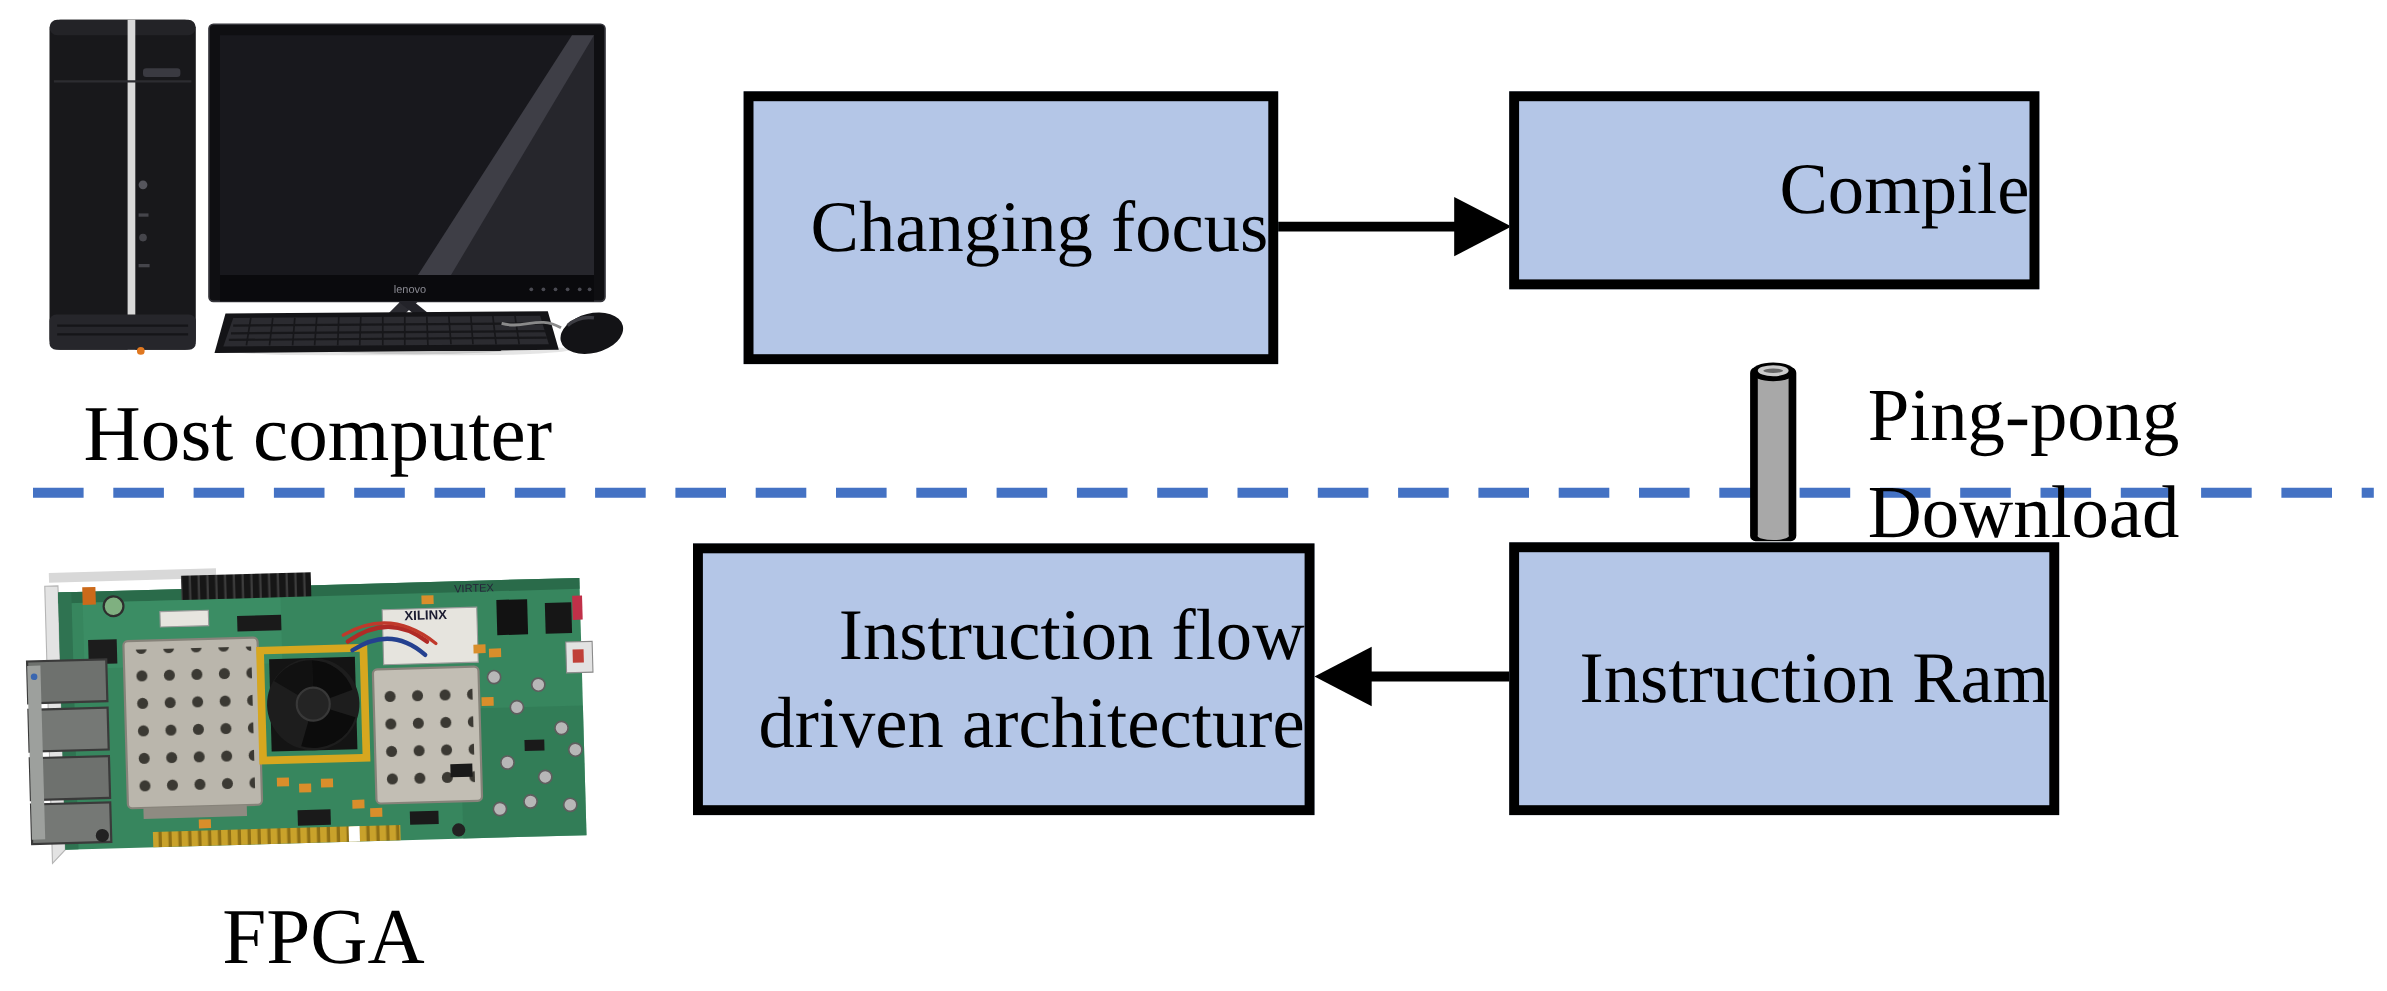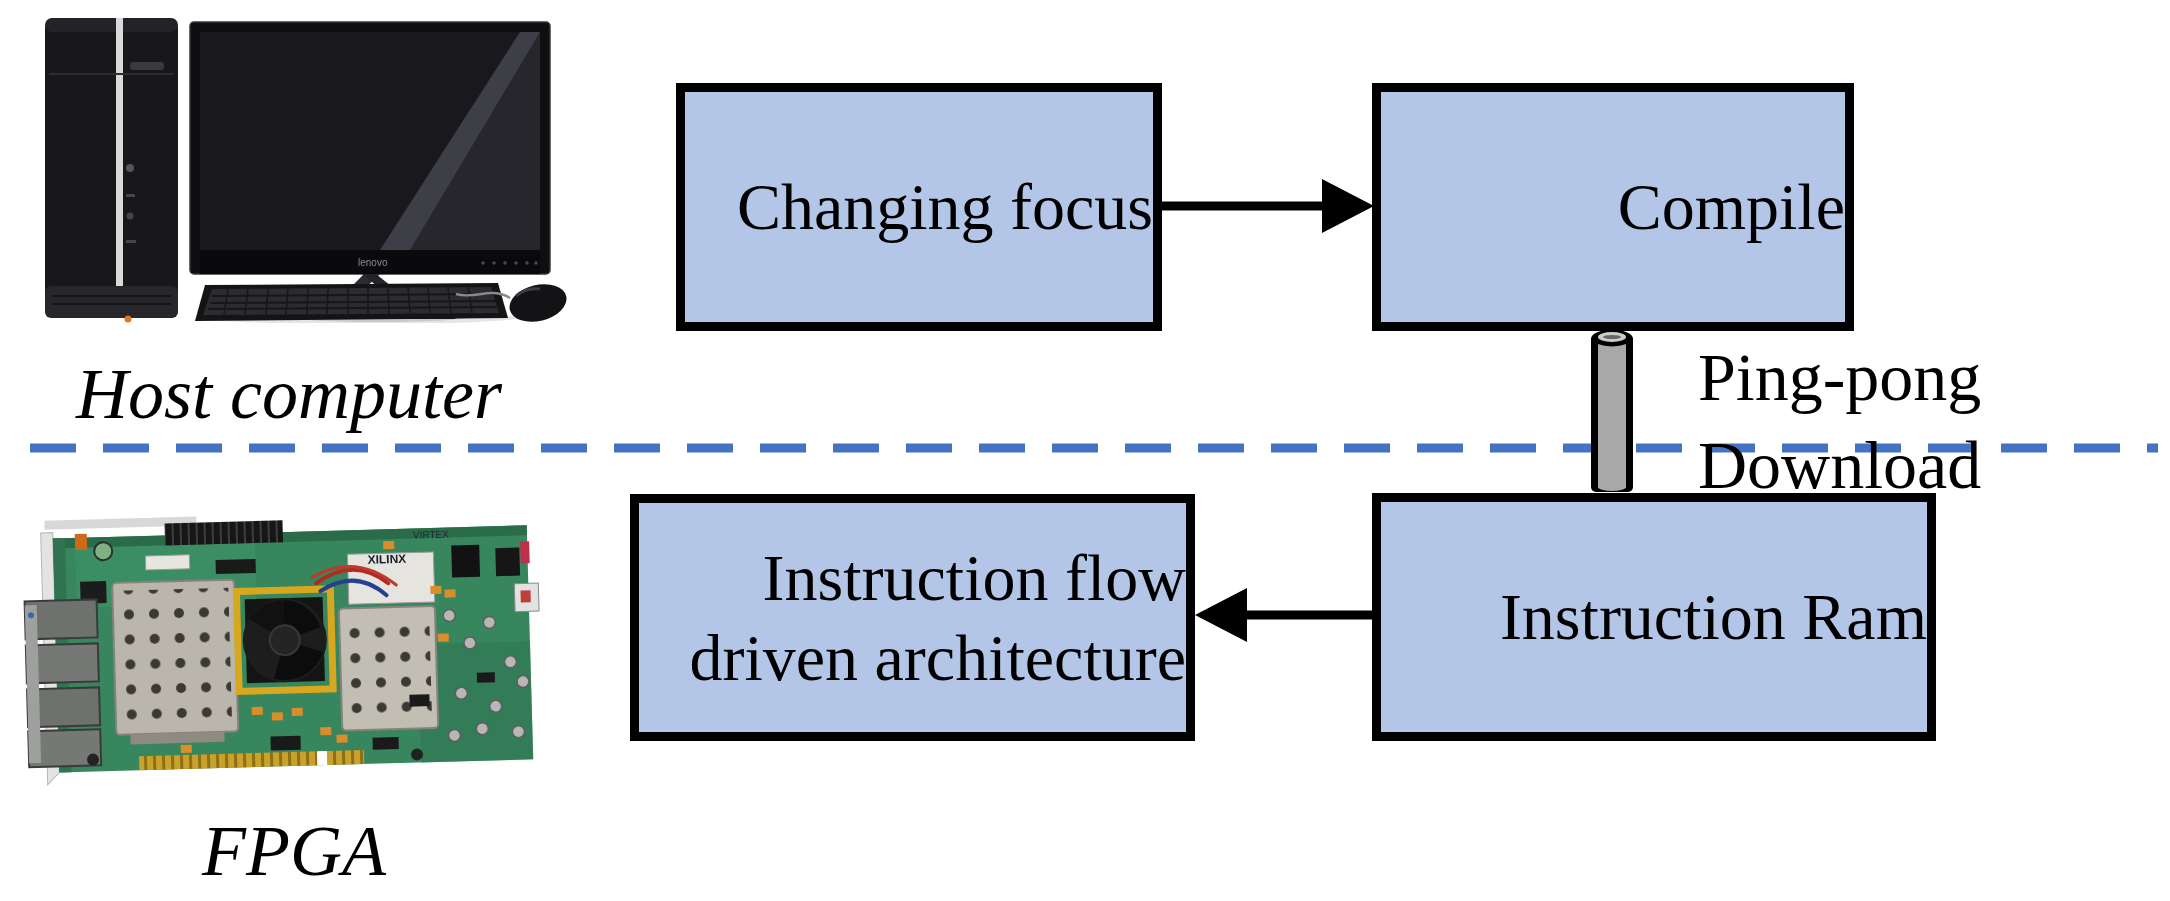--- a/index.html
+++ b/index.html
@@ -4,21 +4,21 @@
 <style>
   html,body{margin:0;padding:0;background:#ffffff;}
   body{width:2170px;height:901px;position:relative;overflow:hidden;
        font-family:"Liberation Serif","DejaVu Serif",serif;color:#000;}
   .layer{position:absolute;left:0;top:0;}
   .flowbox{position:absolute;box-sizing:border-box;border:9px solid #000;
            background:#b4c6e7;display:flex;flex-direction:column;
            align-items:flex-end;justify-content:center;text-align:center;
            font-size:66px;line-height:80px;z-index:3;}
   .flowbox span{display:block;white-space:nowrap;}
-  .biglabel{position:absolute;font-size:72px;line-height:72px;white-space:nowrap;z-index:4;font-style:italic;}
+  .biglabel{position:absolute;font-size:72px;line-height:72px;white-space:nowrap;z-index:4;}
   .pipelabel{position:absolute;left:1698px;top:333px;font-size:68px;line-height:88px;
              white-space:nowrap;z-index:4;}
   svg{display:block;}
   #connector-layer{z-index:2;pointer-events:none;}
   #host-photo-svg,#fpga-photo-svg{z-index:1;}
 </style>
 </head>
 <body>
 
 <svg id="host-photo-svg" class="layer" style="left:28px;top:8px;" width="545" height="315" viewBox="0 0 545 315">
@@ -230,25 +230,25 @@
     <ellipse cx="1612" cy="337" rx="14" ry="5" fill="#cbcbcb"></ellipse>
     <ellipse cx="1612" cy="337" rx="9" ry="2" fill="#666"></ellipse>
     <ellipse cx="1612" cy="487" rx="14" ry="4" fill="#a8a8a8"></ellipse>
   </g>
 </svg>
 
 <div class="flowbox" style="left:676px;top:83px;width:486px;height:248px;">
   <span>Changing focus</span>
 </div>
 
-<div class="flowbox" style="left:1372px;top:83px;width:482px;height:248px;">
+<div class="flowbox" style="left:1372px;top:83px;width:482px;height:180px;">
   <span>Compile</span>
 </div>
 
-<div class="flowbox" style="left:1372px;top:493px;width:564px;height:248px;">
+<div class="flowbox" style="left:1372px;top:493px;width:500px;height:248px;">
   <span>Instruction Ram</span>
 </div>
 
 <div class="flowbox" style="left:630px;top:494px;width:565px;height:247px;padding-left:13px;">
   <span>Instruction flow</span>
   <span>driven architecture</span>
 </div>
 
 <div class="biglabel" style="left:76px;top:358px;">Host computer</div>
 

